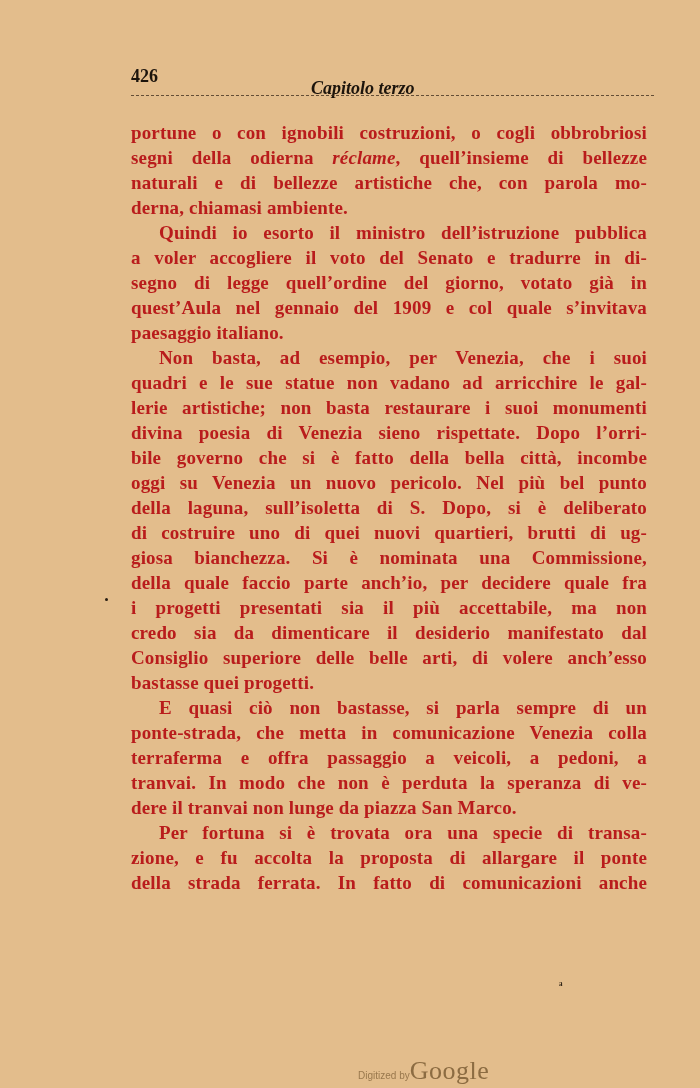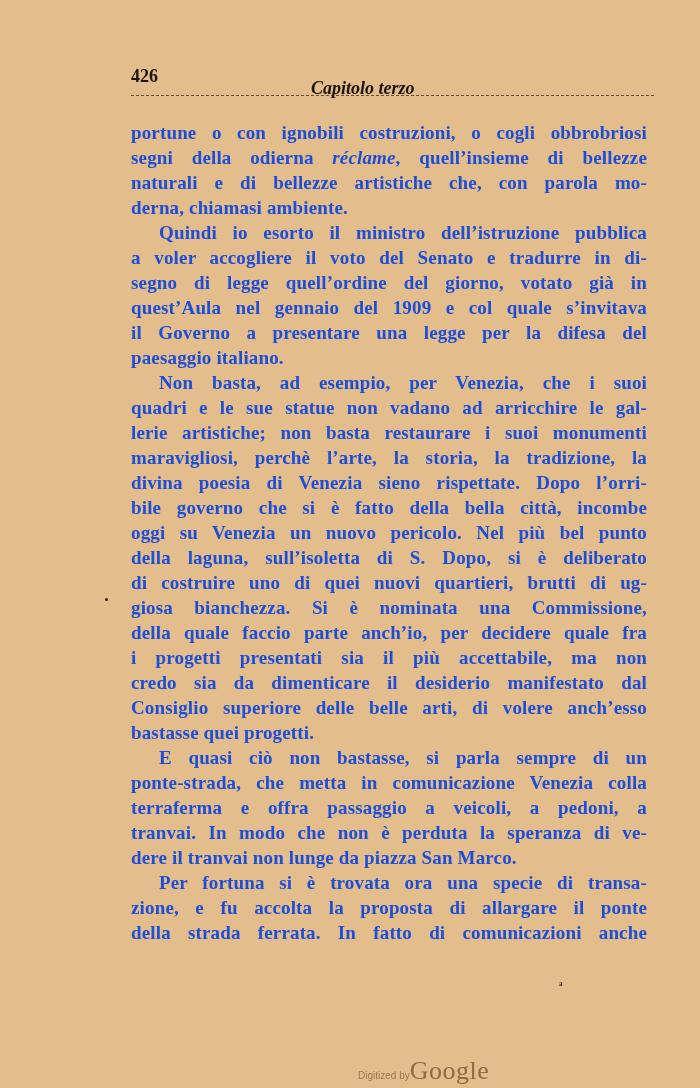--- a/index.html
+++ b/index.html
@@ -67,21 +67,21 @@
     display: block;
     height: 25px;
     line-height: 25px;
     font-family: "Liberation Serif", serif;
     font-size: 19px;
     font-weight: bold;
     white-space: nowrap;
     text-align: justify;
     text-align-last: justify;
     letter-spacing: 0.15px;
-    color: #1d4ed8;
+    color: #b91c1c;
   }
   .line.last {
     text-align-last: left;
   }
   .line.indent {
     padding-left: 28px;
     box-sizing: border-box;
   }
   .line em {
     font-style: italic;
@@ -139,27 +139,25 @@
   <div class="body-text">
     <span class="line">portune o con ignobili costruzioni, o cogli obbrobriosi</span>
     <span class="line"><span>segni della odierna </span><em>réclame</em><span>, quell’insieme di bellezze</span></span>
     <span class="line">naturali e di bellezze artistiche che, con parola mo-</span>
     <span class="line last">derna, chiamasi ambiente.</span>
 
     <span class="line indent">Quindi io esorto il ministro dell’istruzione pubblica</span>
     <span class="line">a voler accogliere il voto del Senato e tradurre in di-</span>
     <span class="line">segno di legge quell’ordine del giorno, votato già in</span>
     <span class="line">quest’Aula nel gennaio del 1909 e col quale s’invitava</span>
-    <span class="line">il Governo a presentare una legge per la difesa del</span>
     <span class="line last">paesaggio italiano.</span>
 
     <span class="line indent">Non basta, ad esempio, per Venezia, che i suoi</span>
     <span class="line">quadri e le sue statue non vadano ad arricchire le gal-</span>
     <span class="line">lerie artistiche; non basta restaurare i suoi monumenti</span>
-    <span class="line">maravigliosi, perchè l’arte, la storia, la tradizione, la</span>
     <span class="line">divina poesia di Venezia sieno rispettate. Dopo l’orri-</span>
     <span class="line">bile governo che si è fatto della bella città, incombe</span>
     <span class="line">oggi su Venezia un nuovo pericolo. Nel più bel punto</span>
     <span class="line">della laguna, sull’isoletta di S. Dopo, si è deliberato</span>
     <span class="line">di costruire uno di quei nuovi quartieri, brutti di ug-</span>
     <span class="line">giosa bianchezza. Si è nominata una Commissione,</span>
     <span class="line">della quale faccio parte anch’io, per decidere quale fra</span>
     <span class="line">i progetti presentati sia il più accettabile, ma non</span>
     <span class="line">credo sia da dimenticare il desiderio manifestato dal</span>
     <span class="line">Consiglio superiore delle belle arti, di volere anch’esso</span>

